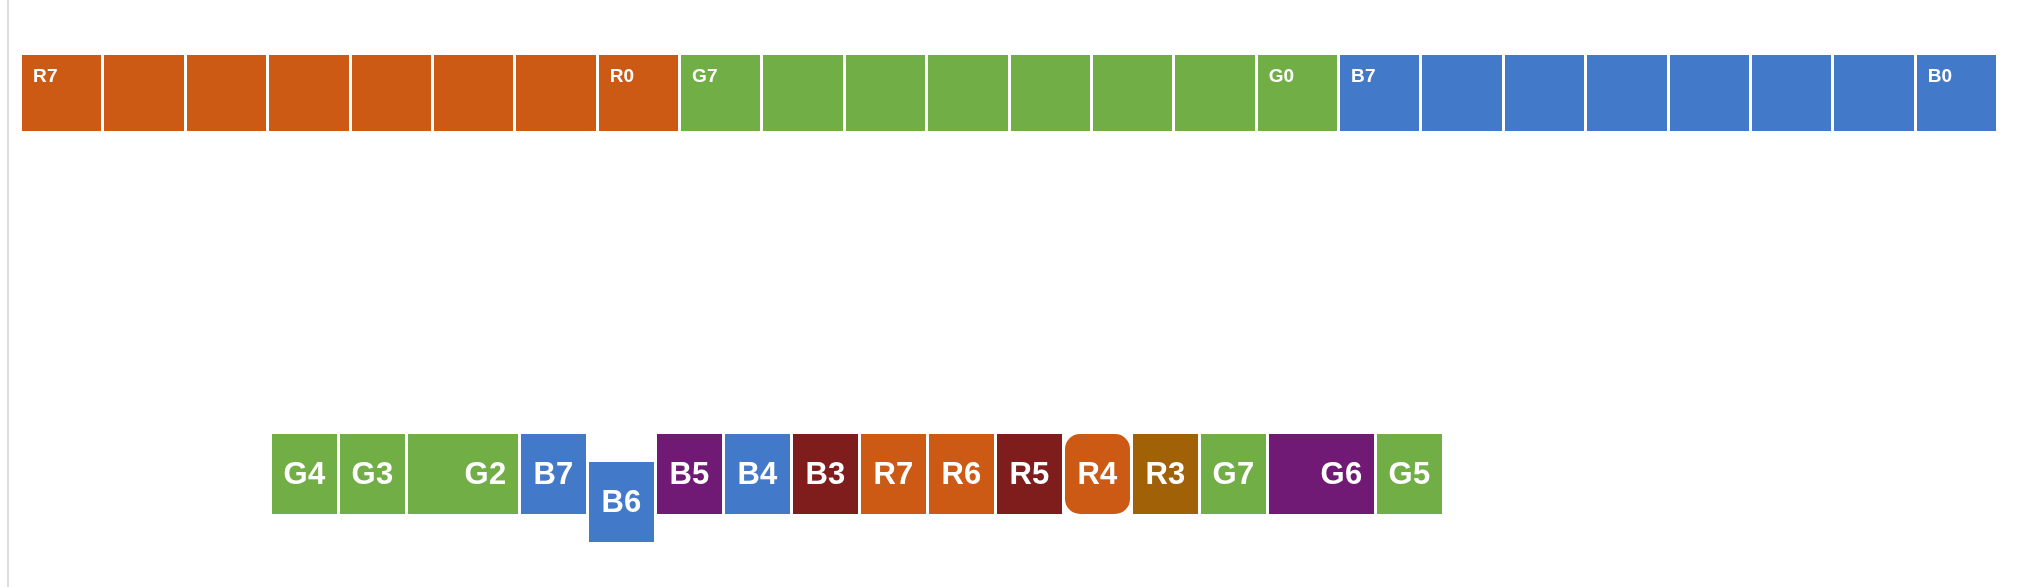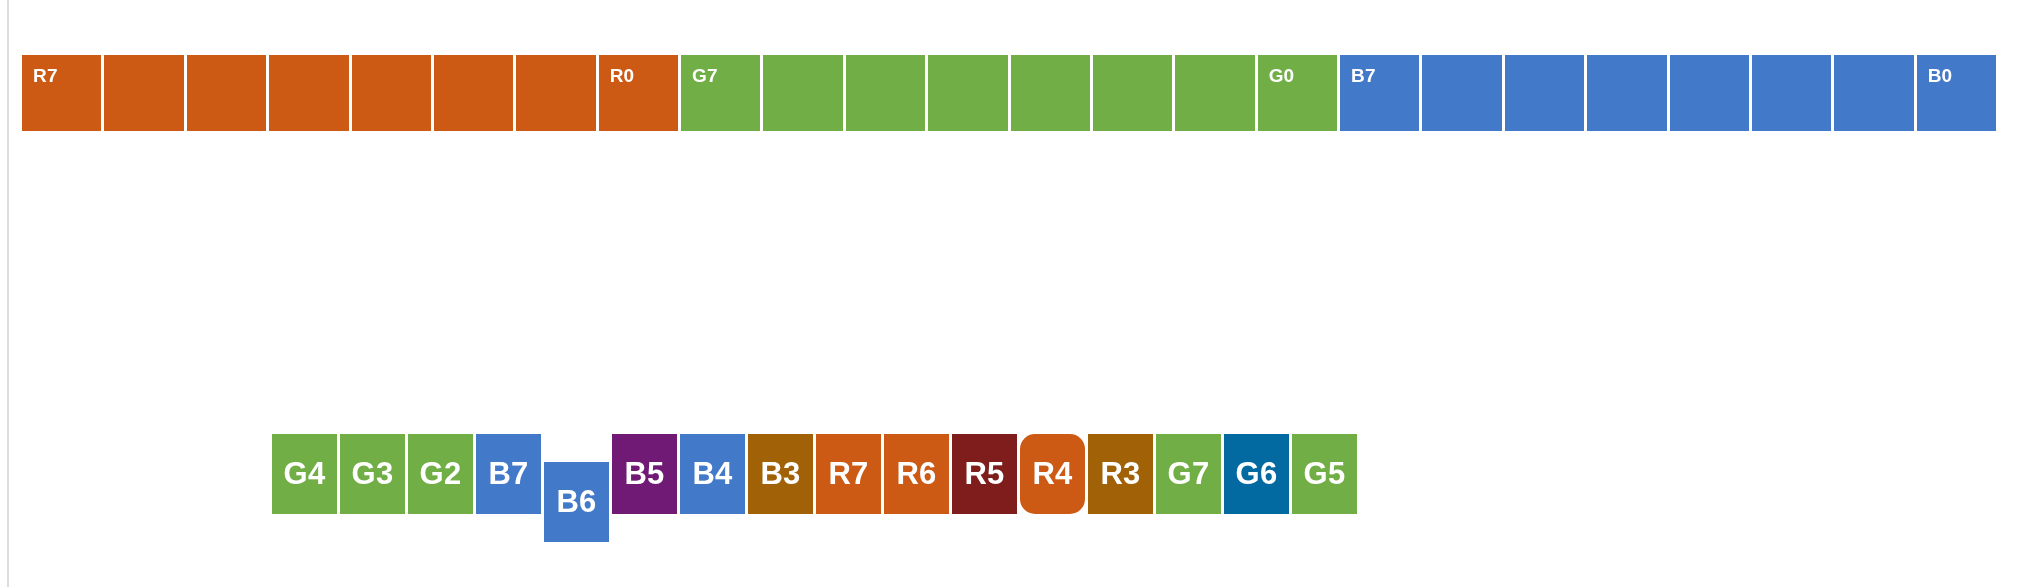--- a/index.html
+++ b/index.html
@@ -121,55 +121,55 @@
     </div>
   </div>
 
 <div id="bottom-row">
     <div class="cell c-green" style="background: rgb(114, 174, 70);">
       <span>G4</span>
     </div>
     <div class="cell c-green" style="background: rgb(114, 174, 70);">
       <span>G3</span>
     </div>
-    <div class="cell c-green" style="background: rgb(114, 174, 70);">
+    <div class="cell c-green" style="background: rgb(114, 174, 70); padding-left: 45px;">
       <span>G2</span>
     </div>
     <div class="cell c-blue" style="background: rgb(66, 121, 200);">
       <span>B7</span>
     </div>
     <div class="cell c-blue" style="background: rgb(66, 121, 200); margin-top: 28px;">
       <span>B6</span>
     </div>
     <div class="cell c-blue" style="background: #701a75;">
       <span>B5</span>
     </div>
     <div class="cell c-blue" style="background: rgb(66, 121, 200);">
       <span>B4</span>
     </div>
-    <div class="cell c-blue" style="background: #a16207; justify-content: center;">
+    <div class="cell c-blue" style="background: #7f1d1d; justify-content: center;">
       <span>B3</span>
     </div>
     <div class="cell c-red" style="background: rgb(204, 90, 20);">
       <span>R7</span>
     </div>
     <div class="cell c-red" style="background: rgb(204, 90, 20);">
       <span>R6</span>
     </div>
     <div class="cell c-red" style="background: #7f1d1d;">
       <span>R5</span>
     </div>
     <div class="cell c-red" style="background: rgb(204, 90, 20); border-radius: 15px;">
       <span>R4</span>
     </div>
     <div class="cell c-red" style="background: #a16207;">
       <span>R3</span>
     </div>
     <div class="cell c-green" style="background: rgb(114, 174, 70);">
       <span>G7</span>
     </div>
-    <div class="cell c-green" style="background: #0369a1;">
+    <div class="cell c-green" style="background: #701a75; padding-left: 40px;">
       <span>G6</span>
     </div>
     <div class="cell c-green" style="background: rgb(114, 174, 70);">
       <span>G5</span>
     </div>
   </div>
 
 </body></html>

